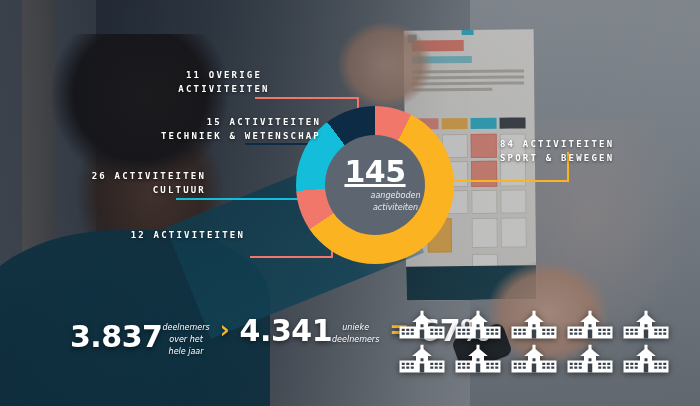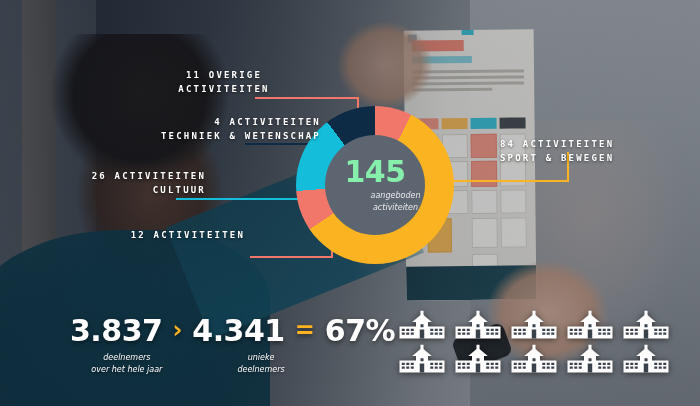--- a/index.html
+++ b/index.html
@@ -105,22 +105,22 @@
     position:absolute; inset:0; border-radius:50%;
   }
   #donut-hole{
     position:absolute; left:29px; top:29px; width:100px; height:100px;
     border-radius:50%;
     background:#5d6570;
     display:flex; flex-direction:column; align-items:center; justify-content:center;
     text-align:center;
   }
   #donut-hole .big{
-    color:#86efac; font-size:30px; font-weight:bold; line-height:1;
-    letter-spacing:-0.5px; font-family:"DejaVu Sans", sans-serif;
+    color:#ffffff; font-size:30px; font-weight:bold; line-height:1;
+    letter-spacing:-0.5px; font-family:"DejaVu Sans", sans-serif;text-decoration:underline;
   }
   #donut-hole .sm{
     color:#e9eaec; font-size:8px; line-height:1.45; margin-top:3px;
     font-style:italic; font-family:"DejaVu Sans", sans-serif;margin-left:41px;
   }
 
   
   .lbl{
     position:absolute;
     color:#ffffff;
@@ -148,21 +148,21 @@
     color:#ffffff; font-size:30px; font-weight:bold; line-height:1;
     font-family:"DejaVu Sans", sans-serif; letter-spacing:-0.5px;
     text-shadow:0 2px 5px rgba(0,0,0,.5);
   }
   .stat-cap{
     color:#ffffff; font-size:8px; font-style:italic; line-height:1.5;
     margin-top:6px; text-align:center;
     font-family:"DejaVu Sans", sans-serif;
     text-shadow:0 1px 3px rgba(0,0,0,.5);
   }
-  .stat-block{ display:flex; flex-direction:column; align-items:flex-end; }
+  .stat-block{ display:flex; flex-direction:row; align-items:center; }
   .op{
     font-size:24px; font-weight:bold; line-height:1; margin:2px 10px 0 10px;
     font-family:"DejaVu Sans", sans-serif;
     text-shadow:0 2px 5px rgba(0,0,0,.5);
   }
 
   
   #schools{
     position:absolute; left:398px; top:310px;
     display:grid; grid-template-columns:repeat(5,56px); grid-template-rows:repeat(2,34px);
@@ -254,21 +254,21 @@
       </div>
     </div>
   </div>
 
   <div class="lbl r" style="left:129px; top:69px; width:190px;text-align:center;">
     <span>11 OVERIGE</span><br>
     <span>ACTIVITEITEN</span>
   </div>
 
   <div class="lbl r" style="left:51px; top:116px; width:270px;">
-    <span>4 ACTIVITEITEN</span><br>
+    <span>15 ACTIVITEITEN</span><br>
     <span>TECHNIEK &amp; WETENSCHAP</span>
   </div>
 
   <div class="lbl r" style="left:36px; top:170px; width:170px;">
     <span>26 ACTIVITEITEN</span><br>
     <span>CULTUUR</span>
   </div>
 
   <div class="lbl r" style="left:51px; top:229px; width:194px;">
     <span>12 ACTIVITEITEN</span><br>

